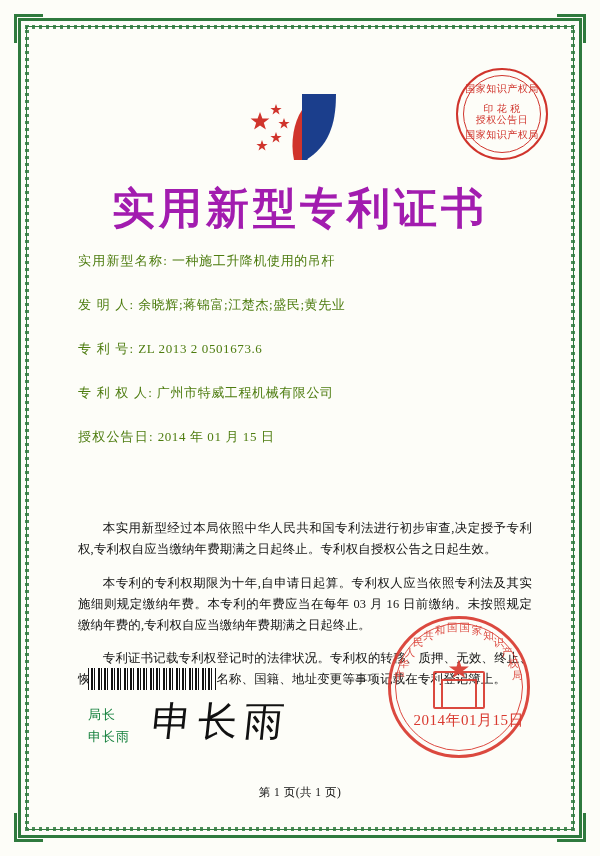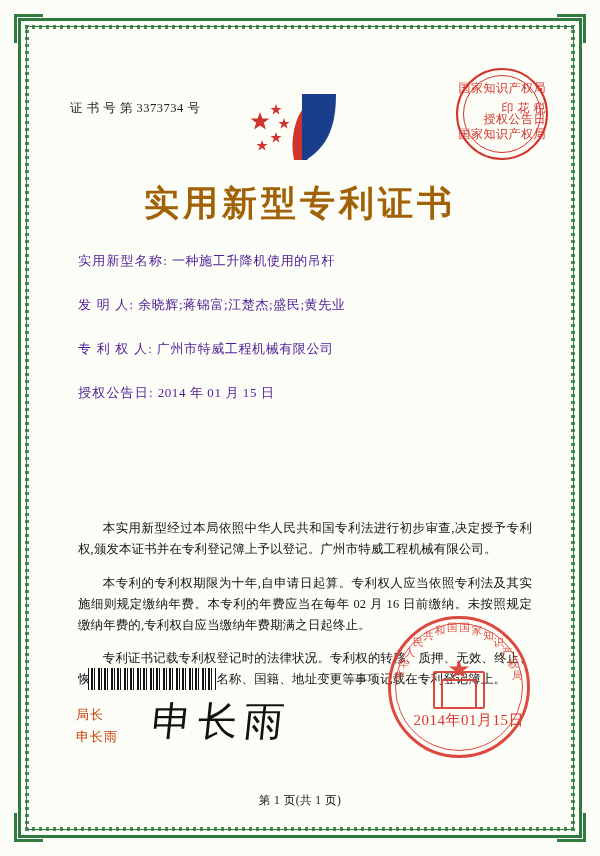--- a/index.html
+++ b/index.html
@@ -96,55 +96,55 @@
   .seal-top .inner-ring {
     position: absolute;
     left: 5px; top: 5px; right: 5px; bottom: 5px;
     border: 1px solid #d0342c;
     border-radius: 50%;
   }
   .seal-top .st-line {
     position: absolute;
     left: 0;
     width: 100%;
-    text-align: right;
-    font-size: 12px;
+    text-align: center;
+    font-size: 10px;
     line-height: 9px;
     letter-spacing: 0.5px;
     font-family: "Liberation Serif", serif;
   }
   .seal-top .st-l1 { top: 14px; }
   .seal-top .st-l2 { top: 34px; }
   .seal-top .st-l3 { top: 45px; }
   .seal-top .st-l4 { top: 60px; }
 
   
   .title {
     position: absolute;
     top: 136px;
     left: 0;
     width: 100%;
     text-align: center;
-    font-size: 35px;
+    font-size: 43px;
     font-weight: bold;
     letter-spacing: 4px;
-    color: #a16207;
+    color: #a21caf;
     font-family: Liberation Serif, serif;
   }
 
   
   .fields {
     position: absolute;
     top: 208px;
     left: 36px;
     right: 20px;
   }
   .field {
     font-size: 13px;
-    color: #4c1d95;
+    color: #4d7c0f;
     margin-bottom: 26px;
     letter-spacing: 0.6px;
     white-space: nowrap;
   }
   .field .lbl { letter-spacing: 1.2px; }
 
   
   .paras {
     position: absolute;
     top: 462px;
@@ -169,25 +169,25 @@
     width: 128px;
     height: 22px;
     background-image: repeating-linear-gradient(90deg,
       #111 0 1px, #fff 1px 3px, #111 3px 5px, #fff 5px 6px,
       #111 6px 7px, #fff 7px 10px, #111 10px 12px, #fff 12px 13px);
   }
 
   
   .sig-label {
     position: absolute;
-    left: 34px;
+    left: 46px;
     top: 660px;
     font-size: 13px;
     line-height: 22px;
-    color: #c2410c;
+    color: #15803d;
     letter-spacing: 1px;
   }
   .signature {
     position: absolute;
     left: 110px;
     top: 650px;
     font-size: 40px;
     color: #111;
     font-family: "DejaVu Serif", serif;
     letter-spacing: 6px;
@@ -262,21 +262,21 @@
     right: 34px;
     bottom: 86px;
     font-size: 15px;
     color: #d93a30;
     letter-spacing: 0.5px;
   }
 
   
   .footer {
     position: absolute;
-    bottom: 8px;
+    bottom: 16px;
     left: 0;
     width: 100%;
     text-align: center;
     font-size: 11.5px;
     color: #111;
     letter-spacing: 0.5px;
   }
 </style>
 </head>
 <body>
@@ -286,21 +286,20 @@
   <div class="border-outer"></div>
   <div class="border-pattern"></div>
   <div class="border-inner"></div>
   <div class="corner tl"></div>
   <div class="corner tr"></div>
   <div class="corner bl"></div>
   <div class="corner br"></div>
 
   <div class="content">
 
-    <div class="cert-number">证 书 号 第 3373734 号</div>
 
     <div class="logo">
       <svg viewBox="0 0 120 76" width="120" height="76">
         <path d="M62 4 L96 4 C96 36 88 56 66 70 L62 70 Z" fill="#1b3e8c"></path>
         <path d="M62 20 L62 70 L54 70 C50 52 54 32 62 20 Z" fill="#d0342c"></path>
         <path d="M66 4 L66 70" stroke="#1b3e8c" stroke-width="3" fill="none"></path>
         <g fill="#d0342c">
           <polygon points="20,22 22.4,28.6 29.4,28.6 23.8,32.8 25.9,39.4 20,35.4 14.1,39.4 16.2,32.8 10.6,28.6 17.6,28.6"></polygon>
           <polygon points="36,14 37.4,18 41.6,18 38.2,20.5 39.5,24.5 36,22 32.5,24.5 33.8,20.5 30.4,18 34.6,18"></polygon>
           <polygon points="44,28 45.4,32 49.6,32 46.2,34.5 47.5,38.5 44,36 40.5,38.5 41.8,34.5 38.4,32 42.6,32"></polygon>
@@ -323,32 +322,36 @@
     <div class="fields">
       <div class="field">
         <span class="lbl">实用新型名称:</span>
         <span class="val">一种施工升降机使用的吊杆</span>
       </div>
       <div class="field">
         <span class="lbl">发 明 人:</span>
         <span class="val">余晓辉;蒋锦富;江楚杰;盛民;黄先业</span>
       </div>
       <div class="field">
+        <span class="lbl">专 利 号:</span>
+        <span class="val">ZL 2013 2 0501673.6</span>
+      </div>
+      <div class="field">
         <span class="lbl">专 利 权 人:</span>
         <span class="val">广州市特威工程机械有限公司</span>
       </div>
       <div class="field">
         <span class="lbl">授权公告日:</span>
         <span class="val">2014 年 01 月 15 日</span>
       </div>
     </div>
 
     <div class="paras">
-      <p class="para">本实用新型经过本局依照中华人民共和国专利法进行初步审查,决定授予专利权,颁发本证书并在专利登记簿上予以登记。广州市特威工程机械有限公司。</p>
-      <p class="para">本专利的专利权期限为十年,自申请日起算。专利权人应当依照专利法及其实施细则规定缴纳年费。本专利的年费应当在每年 02 月 16 日前缴纳。未按照规定缴纳年费的,专利权自应当缴纳年费期满之日起终止。</p>
+      <p class="para">本实用新型经过本局依照中华人民共和国专利法进行初步审查,决定授予专利权,专利权自应当缴纳年费期满之日起终止。专利权自授权公告之日起生效。</p>
+      <p class="para">本专利的专利权期限为十年,自申请日起算。专利权人应当依照专利法及其实施细则规定缴纳年费。本专利的年费应当在每年 03 月 16 日前缴纳。未按照规定缴纳年费的,专利权自应当缴纳年费期满之日起终止。</p>
       <p class="para">专利证书记载专利权登记时的法律状况。专利权的转移、质押、无效、终止、恢复和专利权人的姓名或名称、国籍、地址变更等事项记载在专利登记簿上。</p>
     </div>
 
     <div class="barcode"></div>
 
     <div class="sig-label">
       <div>局长</div>
       <div>申长雨</div>
     </div>
 

